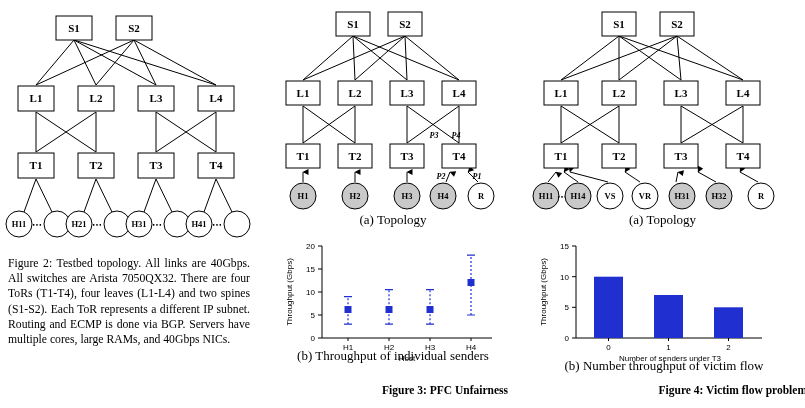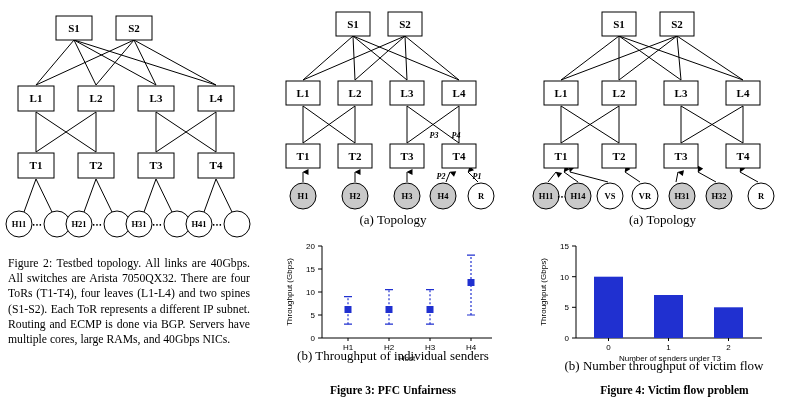--- a/index.html
+++ b/index.html
@@ -16,21 +16,21 @@
   .cap{
     font-family:"Liberation Serif", serif;
     font-size:13px;
     text-align:center;
     line-height:1.25;
   }
   .capbold{
     font-family:"Liberation Serif", serif;
     font-weight:bold;
     font-size:11.5px;
-    text-align:center;
+    text-align:right;
   }
   .para{
     font-family:"Liberation Serif", serif;
     font-size:11.7px;
     font-weight:normal;
     text-align:justify;
     line-height:1.3;
   }
   .nodetext{font-family:"Liberation Serif", serif;font-size:11px;font-weight:bold;text-anchor:middle;dominant-baseline:middle;}
   .smalltext{font-family:"Liberation Serif", serif;font-size:8.5px;font-weight:bold;text-anchor:middle;dominant-baseline:middle;}

